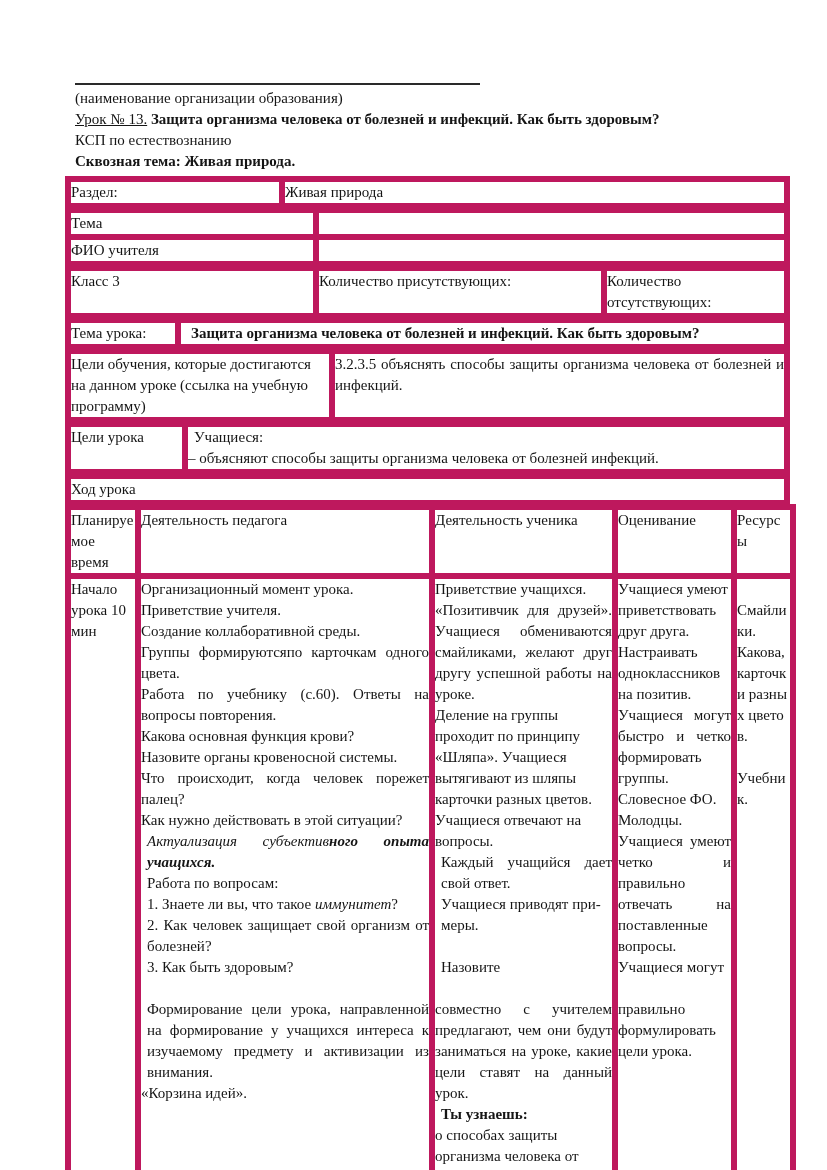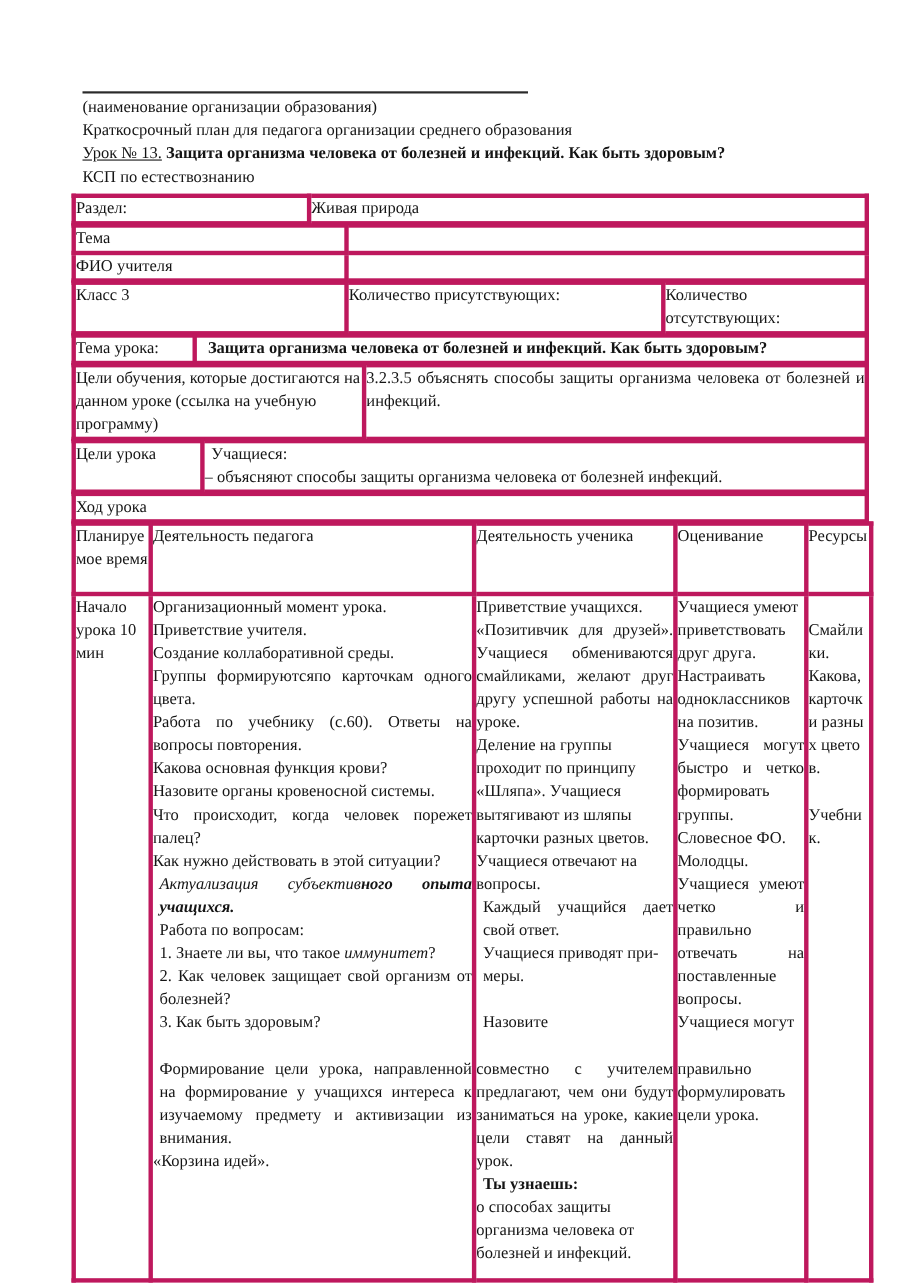--- a/index.html
+++ b/index.html
@@ -14,21 +14,21 @@
   .head{margin-left:10px;margin-bottom:2px;}
   .head div{white-space:normal;}
   .blankline{width:405px;height:15px;border-bottom:2px solid #2a2a2a;margin-bottom:3px;}
   .b{font-weight:bold;}
   .it{font-style:italic;}
   .itb{font-style:italic;font-weight:bold;}
   .u{text-decoration:underline;}
   table.doc{border-collapse:collapse;table-layout:fixed;width:725px;margin-top:-2px;}
   table.doc.first{margin-top:4px;}
   table.doc td{
-    border:4px solid #be185d;
+    border:6px solid #be185d;
     padding:0 0;
     vertical-align:top;
     overflow:hidden;
   }
   td p{margin:0;}
   .gap{margin-top:21px;}
   .ind{padding-left:6px;}
   .jst{text-align:justify;}
   .col-time{word-wrap:break-word;}
   .col-teacher p{}
@@ -39,23 +39,23 @@
   .hdr td{height:60px;margin-left:24px;}
 </style>
 </head>
 <body>
 
 <div class="page">
 
   <div class="head">
     <div class="blankline"></div>
     <div>(наименование организации образования)</div>
-    <div>Краткосрочный план для педагога организации среднего образования</div>
     <div><span class="u">Урок № 13.</span> <span class="b">Защита организма человека от болезней и инфекций. Как быть здоровым?</span></div>
     <div>КСП по естествознанию</div>
+    <div class="b">Сквозная тема: Живая природа.</div>
   </div>
 
   <table class="doc first">
     <colgroup>
         <col style="width:214px">
         <col>
       </colgroup>
     <tbody>
         <tr>
       <td>Раздел:</td>

